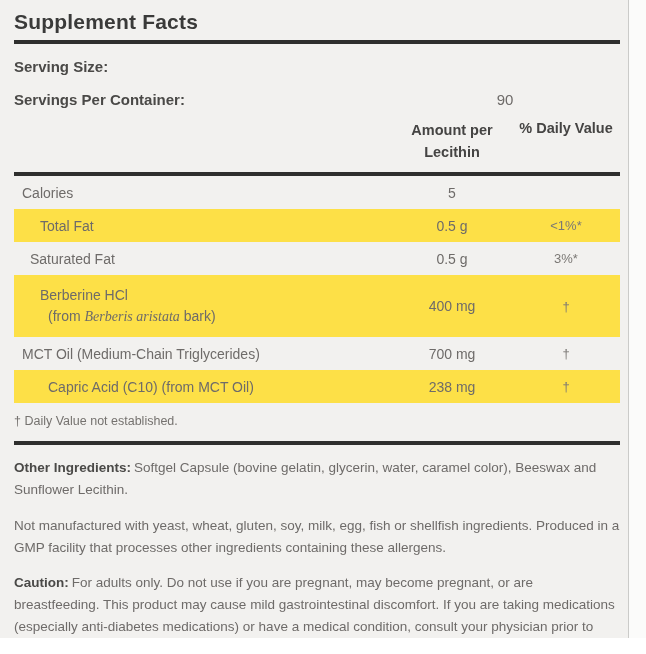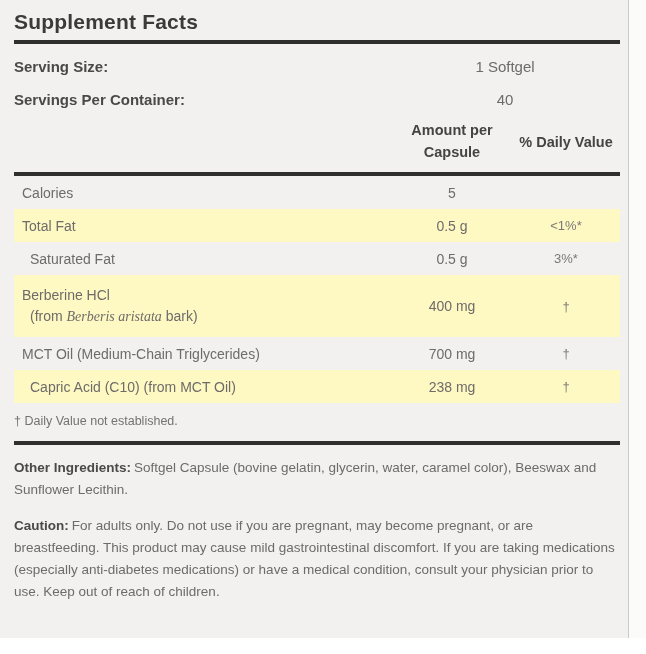--- a/index.html
+++ b/index.html
@@ -23,27 +23,27 @@
   .rule {height:4px; background:#2f2f2e; margin-top:6px;}
   .rule.mid {margin-top:8px;}
   .rule.low {margin-top:12px;}
 
   .serving-row {display:flex; align-items:center; font-size:15px;}
   .serving-row.first {margin-top:14px;gap:32px;}
   .serving-row.second {margin-top:16px;gap:30px;}
   .serving-label {font-weight:bold; color:#4a4947;}
   .serving-value {margin-left:auto; width:230px; text-align:center; color:#6e6b69;}
 
-  .col-headers {display:flex; align-items:center; margin-top:12px; min-height:44px;}
+  .col-headers {display:flex; margin-top:12px; min-height:44px;}
   .col-spacer {flex:1;}
   .col-amount {width:120px; text-align:center; font-weight:bold; color:#454443; font-size:14.5px; line-height:1.5;}
   .col-dv {width:108px; text-align:center; font-weight:bold; color:#454443; font-size:14.5px;}
 
   .row {display:flex; align-items:center; font-size:14px; color:#6e6b69; min-height:33px; box-sizing:border-box; padding:2px 0;}
-  .row.white {background:#fef9c3;}
+  .row.white {background:#fde047;padding-left:18px;}
   .row.tall {min-height:62px;}
   .row .name {flex:1; padding-left:8px;}
   .row .name.indent {padding-left:16px;}
   .row .amount {width:120px; text-align:center;}
   .row .dv {width:108px; text-align:center; font-size:13px; color:#7b7875;}
   .subline {padding-left:8px; margin-top:5px;}
   .subline em {font-style:italic;font-family:Liberation Serif, serif;}
 
   .footnote {font-size:12.5px; color:#75726f;}
   .footnote.first {margin-top:15px;}
@@ -60,33 +60,32 @@
   <div class="right-strip"></div>
   <div class="right-border"></div>
 
   <div class="content">
 
     <div class="title">Supplement Facts</div>
     <div class="rule"></div>
 
     <div class="serving-row first">
       <span class="serving-label">Serving Size:</span>
-      <span class="serving-value">1 Softgel</span>
     </div>
 
     <div class="serving-row second">
       <span class="serving-label">Servings Per Container:</span>
-      <span class="serving-value">40</span>
+      <span class="serving-value">90</span>
     </div>
 
     <div class="col-headers">
       <div class="col-spacer"></div>
       <div class="col-amount">
         <div>Amount per</div>
-        <div>Capsule</div>
+        <div>Lecithin</div>
       </div>
       <div class="col-dv">% Daily Value</div>
     </div>
 
     <div class="rule mid"></div>
 
     <div>
       <div class="row">
         <div class="name">Calories</div>
         <div class="amount">5</div>
@@ -128,19 +127,20 @@
     </div>
 
     <div class="footnote second">† Daily Value not established.</div>
 
     <div class="rule low"></div>
 
     <p class="para first">
       <span class="lead">Other Ingredients:</span><span>Softgel Capsule (bovine gelatin, glycerin, water, caramel color), Beeswax and Sunflower Lecithin.</span>
     </p>
 
+    <p class="para">Not manufactured with yeast, wheat, gluten, soy, milk, egg, fish or shellfish ingredients. Produced in a GMP facility that processes other ingredients containing these allergens.</p>
 
     <p class="para">
       <span class="lead">Caution:</span><span>For adults only. Do not use if you are pregnant, may become pregnant, or are breastfeeding. This product may cause mild gastrointestinal discomfort. If you are taking medications (especially anti-diabetes medications) or have a medical condition, consult your physician prior to use. Keep out of reach of children.</span>
     </p>
 
   </div>
 </div>
 
 </body></html>

